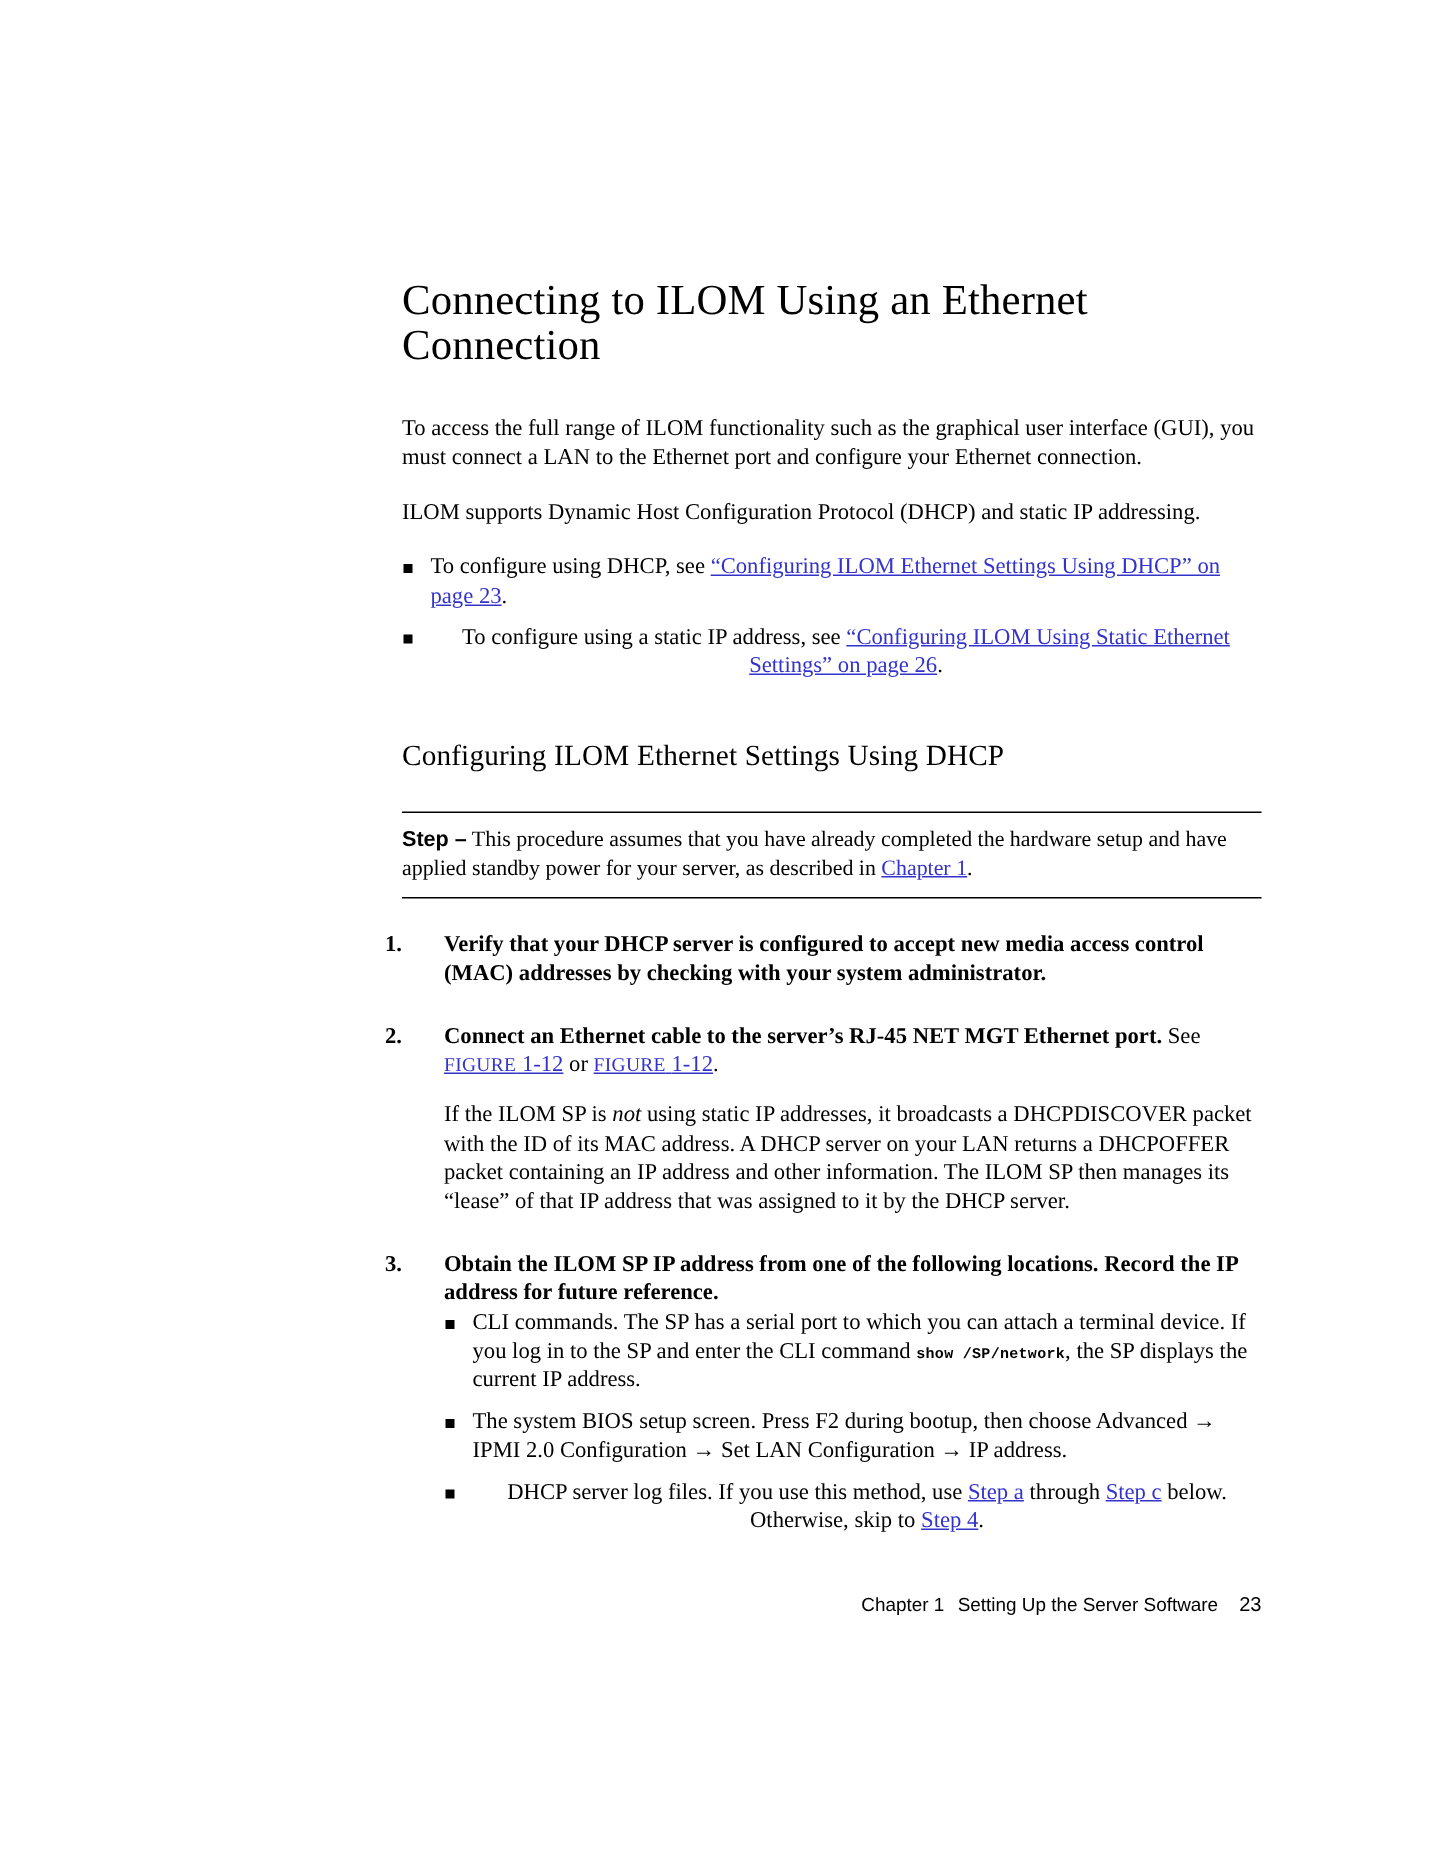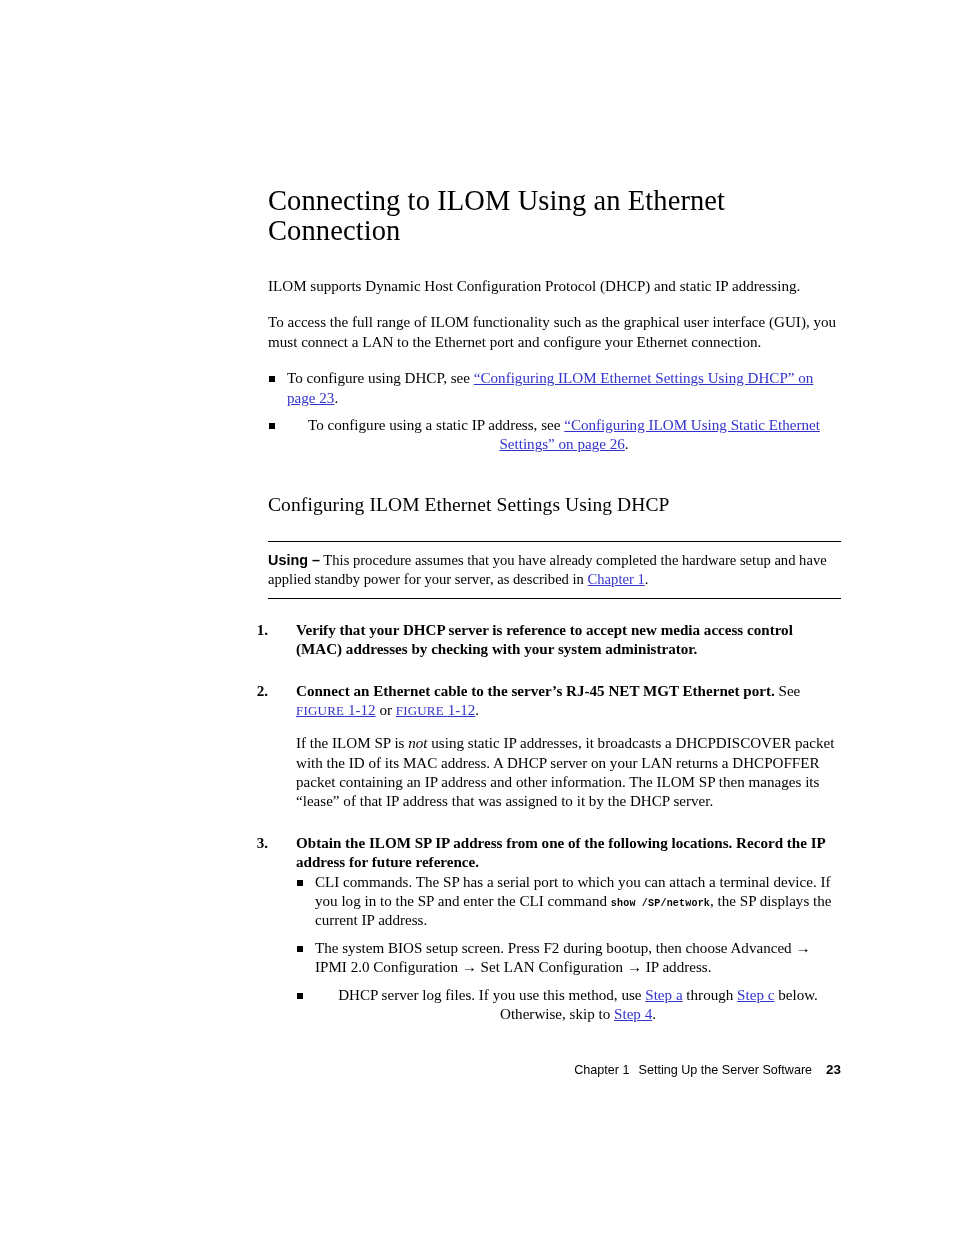--- a/index.html
+++ b/index.html
@@ -166,58 +166,58 @@
     left: 268px;
     top: 1062px;
     width: 573px;
     text-align: right;
     font-family: "Liberation Sans", "DejaVu Sans", sans-serif;
     font-size: 12.6px;
     color: #000000;
   }
   .footer .chap { margin-right: 9px; }
   .footer .sect { margin-right: 14px; }
-  .footer .pg { font-weight: bold; font-size: 13.4px; }
+  .footer .pg { font-weight: normal; font-size: 13.4px; }
 </style>
 </head>
 <body>
 
 <div class="page">
 
   <div class="content">
 
     <h1 class="doc-title">
       <span>Connecting to ILOM Using an Ethernet</span><br>
       <span>Connection</span>
     </h1>
 
+    <p class="body">To access the full range of ILOM functionality such as the graphical user interface (GUI), you must connect a LAN to the Ethernet port and configure your Ethernet connection.</p>
+
     <p class="body">ILOM supports Dynamic Host Configuration Protocol (DHCP) and static IP addressing.</p>
 
-    <p class="body">To access the full range of ILOM functionality such as the graphical user interface (GUI), you must connect a LAN to the Ethernet port and configure your Ethernet connection.</p>
-
     <ul class="sq">
       <li>
         <span class="bullet"></span><span>To configure using DHCP, see </span><a class="link" href="#">“Configuring ILOM Ethernet Settings Using DHCP” on page 23</a><span>.</span>
       </li>
       <li>
         <span class="bullet"></span><span>To configure using a static IP address, see </span><a class="link" href="#">“Configuring ILOM Using Static Ethernet Settings” on page 26</a><span>.</span>
       </li>
     </ul>
 
     <h2 class="section-title">Configuring ILOM Ethernet Settings Using DHCP</h2>
 
     <div class="note-box">
-      <p><span class="note-label">Using –</span><span> This procedure assumes that you have already completed the hardware setup and have applied standby power for your server, as described in </span><a class="link" href="#">Chapter 1</a><span>.</span></p>
+      <p><span class="note-label">Step –</span><span> This procedure assumes that you have already completed the hardware setup and have applied standby power for your server, as described in </span><a class="link" href="#">Chapter 1</a><span>.</span></p>
     </div>
 
     <ol class="steps">
 
       <li>
         <span class="num">1.</span>
-        <p class="step-head">Verify that your DHCP server is reference to accept new media access control (MAC) addresses by checking with your system administrator.</p>
+        <p class="step-head">Verify that your DHCP server is configured to accept new media access control (MAC) addresses by checking with your system administrator.</p>
       </li>
 
       <li>
         <span class="num">2.</span>
         <p class="step-head"><span>Connect an Ethernet cable to the server’s RJ-45 NET MGT Ethernet port.</span><span class="reg"> See </span><a class="link reg" href="#"><span class="smallcaps-fig">FIGURE</span> <span>1-12</span></a><span class="reg"> or </span><a class="link reg" href="#"><span class="smallcaps-fig">FIGURE</span> <span>1-12</span></a><span class="reg">.</span></p>
         <p class="step-body"><span>If the ILOM SP is </span><span class="italic">not</span><span> using static IP addresses, it broadcasts a DHCPDISCOVER packet with the ID of its MAC address. A DHCP server on your LAN returns a DHCPOFFER packet containing an IP address and other information. The ILOM SP then manages its “lease” of that IP address that was assigned to it by the DHCP server.</span></p>
       </li>
 
       <li>
         <span class="num">3.</span>

